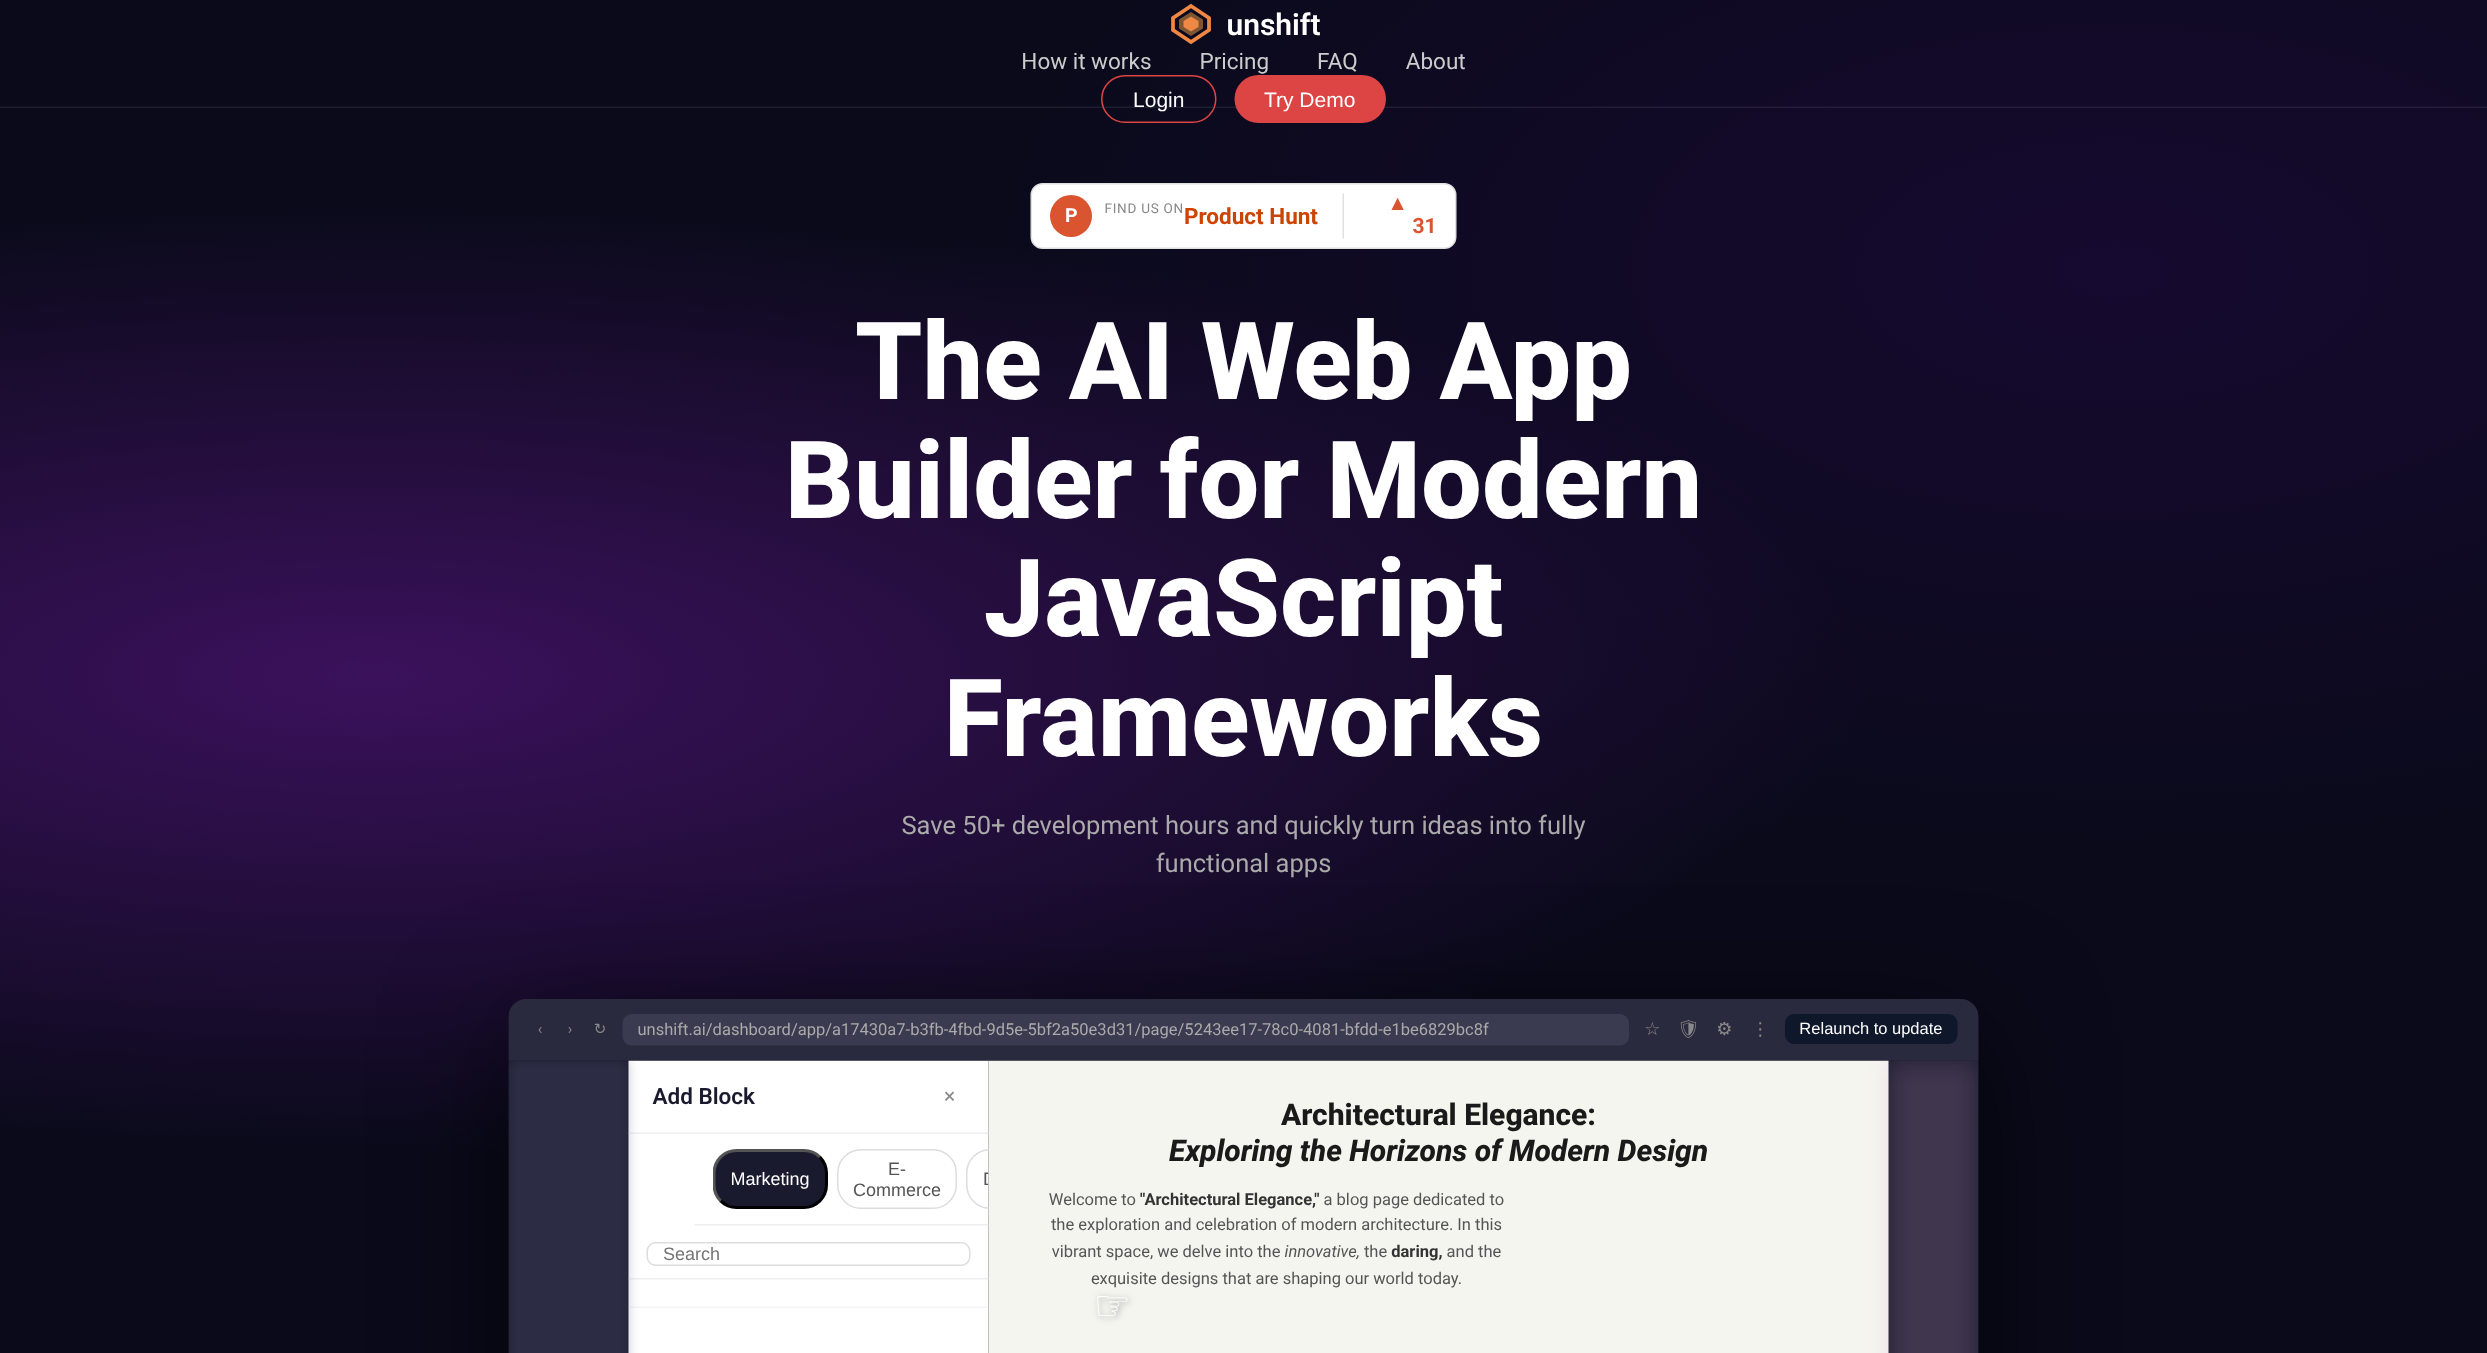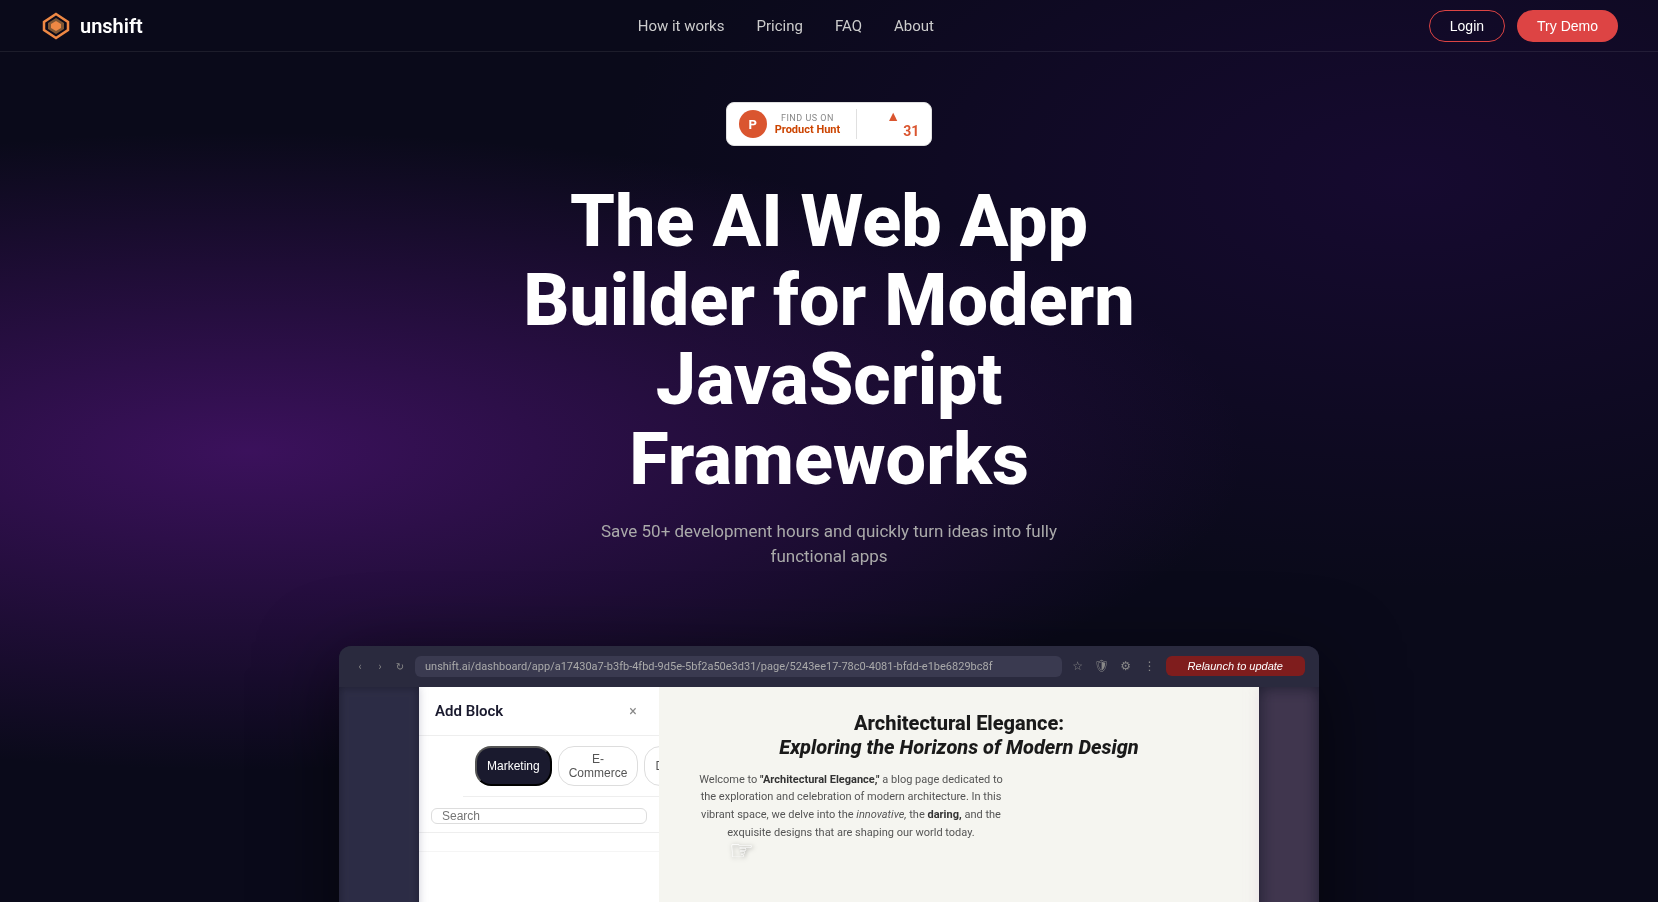--- a/index.html
+++ b/index.html
@@ -26,22 +26,23 @@
       position: relative;
       z-index: 1;
     }
 
     
     nav {
       display: flex;
       align-items: center;
       justify-content: space-between;
       padding: 0 40px;
-      height: 52px;
+      height: 72px;
       border-bottom: 1px solid rgba(255,255,255,0.08);
+      flex-direction: column;
     }
 
     .nav-logo {
       display: flex;
       align-items: center;
       gap: 8px;
     }
 
     .logo-icon {
       width: 32px;
@@ -123,33 +124,33 @@
       display: flex;
       align-items: center;
       justify-content: center;
       color: #fff;
       font-weight: 700;
       font-size: 13px;
     }
 
     .ph-text-group {
       display: flex;
-      flex-direction: column;
-      align-items: center;
+      flex-direction: row;
+      align-items: flex-start;
     }
 
     .ph-find-us {
       font-size: 9px;
       color: #888;
       text-transform: uppercase;
       letter-spacing: 0.5px;
     }
 
     .ph-product-hunt {
-      font-size: 11px;
+      font-size: 15px;
       font-weight: 700;
       color: #cc4400;
     }
 
     .ph-upvote {
       display: flex;
       flex-direction: column;
       align-items: center;
       margin-left: 8px;
       border-left: 1px solid #e0e0e0;
@@ -282,31 +283,30 @@
       height: 16px;
       display: flex;
       align-items: center;
       justify-content: center;
       color: #888;
       font-size: 12px;
       cursor: pointer;
     }
 
     .relaunch-btn {
-      background: #7f1d1d;
+      background: #0f172a;
       color: #fff;
       border: none;
       border-radius: 6px;
-      padding: 4px 22px;
+      padding: 4px 10px;
       font-size: 11px;
       cursor: pointer;
       display: flex;
       align-items: center;
       gap: 4px;
-      font-style: italic;
     }
 
     
     .browser-content {
       background: #1e1e30;
       display: flex;
       height: 270px;
       position: relative;
       overflow: hidden;
     }

